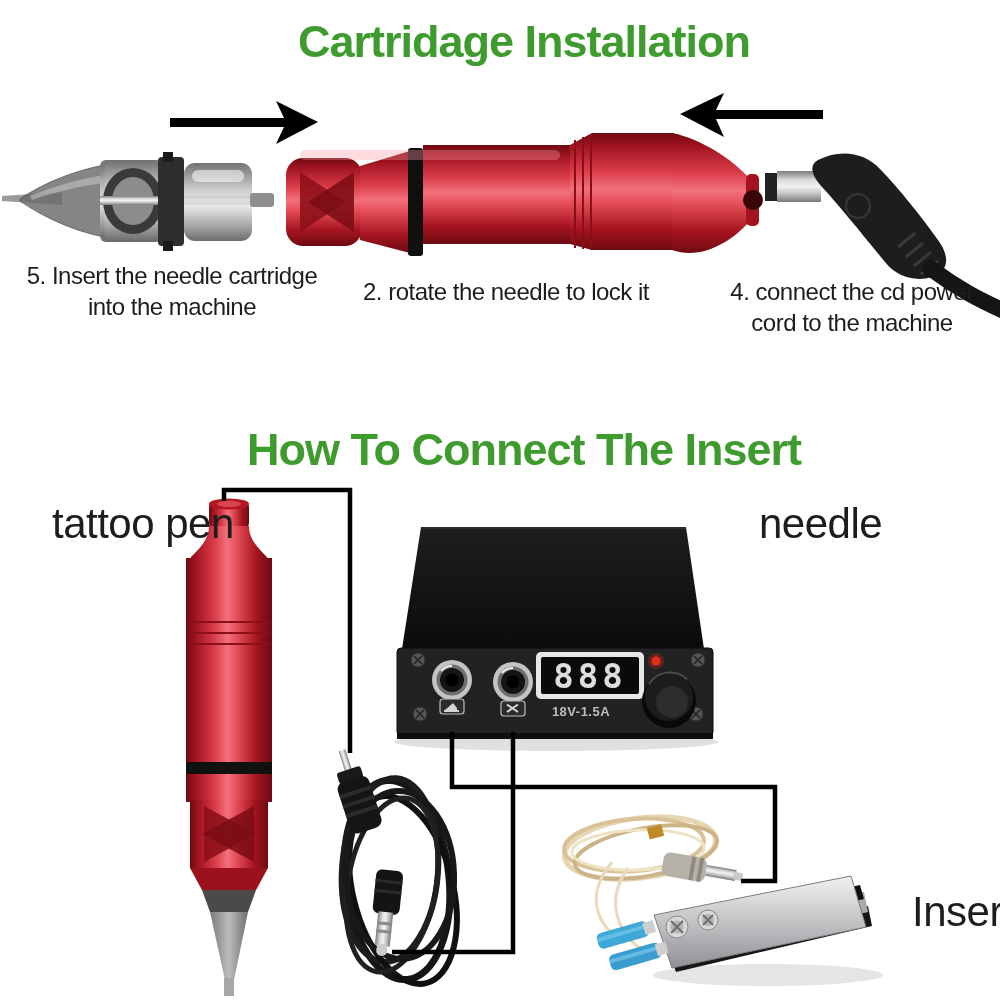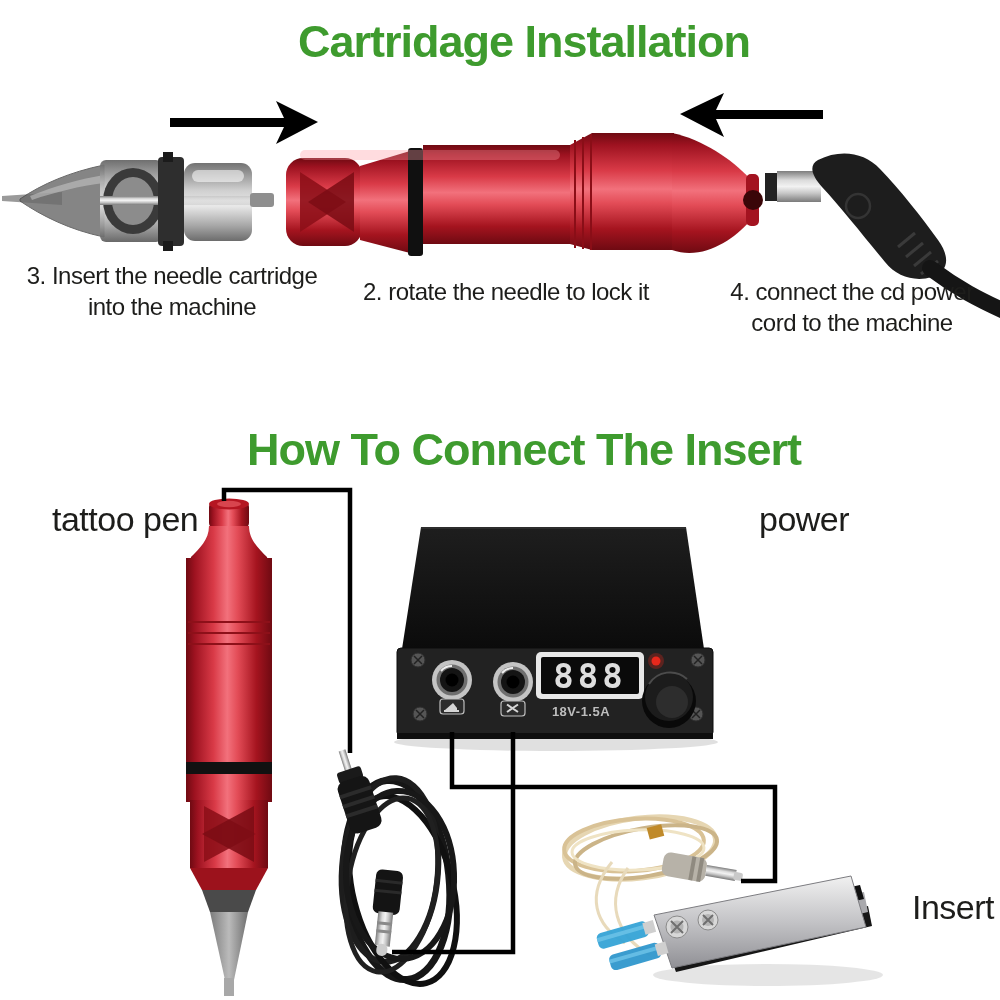--- a/index.html
+++ b/index.html
@@ -12,21 +12,21 @@
   .art{position:absolute;left:0;top:0;width:1000px;height:1000px;}
   .txt{position:absolute;color:var(--text-dark);padding-left:24px;}
   .title{width:1000px;text-align:center;font-weight:bold;font-size:45px;
          letter-spacing:-1px;color:var(--title-green);}
   .title1{top:16px;left:0;}
   .title2{top:424px;left:0;}
   .step{font-size:24px;letter-spacing:-0.5px;line-height:1.3;}
   .step1{left:2px;top:260px;width:292px;text-align:center;}
   .step2{left:339px;top:276px;white-space:nowrap;}
   .step3{left:682px;top:276px;width:292px;text-align:center;}
-  .biglabel{font-size:34px;letter-spacing:-0.5px;}
+  .biglabel{font-size:42px;letter-spacing:-0.5px;}
   .label-pen{left:28px;top:500px;}
   .label-power{left:735px;top:500px;}
   .label-pedal{left:888px;top:888px;}
 </style>
 </head>
 <body>
 
 <div class="stage">
 
   <svg class="art" viewBox="0 0 1000 1000" xmlns="http://www.w3.org/2000/svg">
@@ -285,22 +285,22 @@
 
     <g stroke="#000" stroke-width="4.5" fill="none">
       <polyline points="224,501 224,490 350,490 350,753"></polyline>
       <polyline points="452,732 452,787 775,787 775,881 741,881"></polyline>
       <polyline points="513,732 513,952 392,952"></polyline>
     </g>
   </svg>
 
   <div class="txt title title1">Cartridage Installation</div>
 
-  <div class="txt step step1">3. Insert the needle cartridge into the machine</div>
+  <div class="txt step step1">5. Insert the needle cartridge into the machine</div>
   <div class="txt step step2">2. rotate the needle to lock it</div>
   <div class="txt step step3">4. connect the cd power cord to the machine</div>
 
   <div class="txt title title2">How To Connect The Insert</div>
 
   <div class="txt biglabel label-pen">tattoo pen</div>
-  <div class="txt biglabel label-power">power</div>
+  <div class="txt biglabel label-power">needle</div>
   <div class="txt biglabel label-pedal">Insert</div>
 </div>
 
 </body></html>

